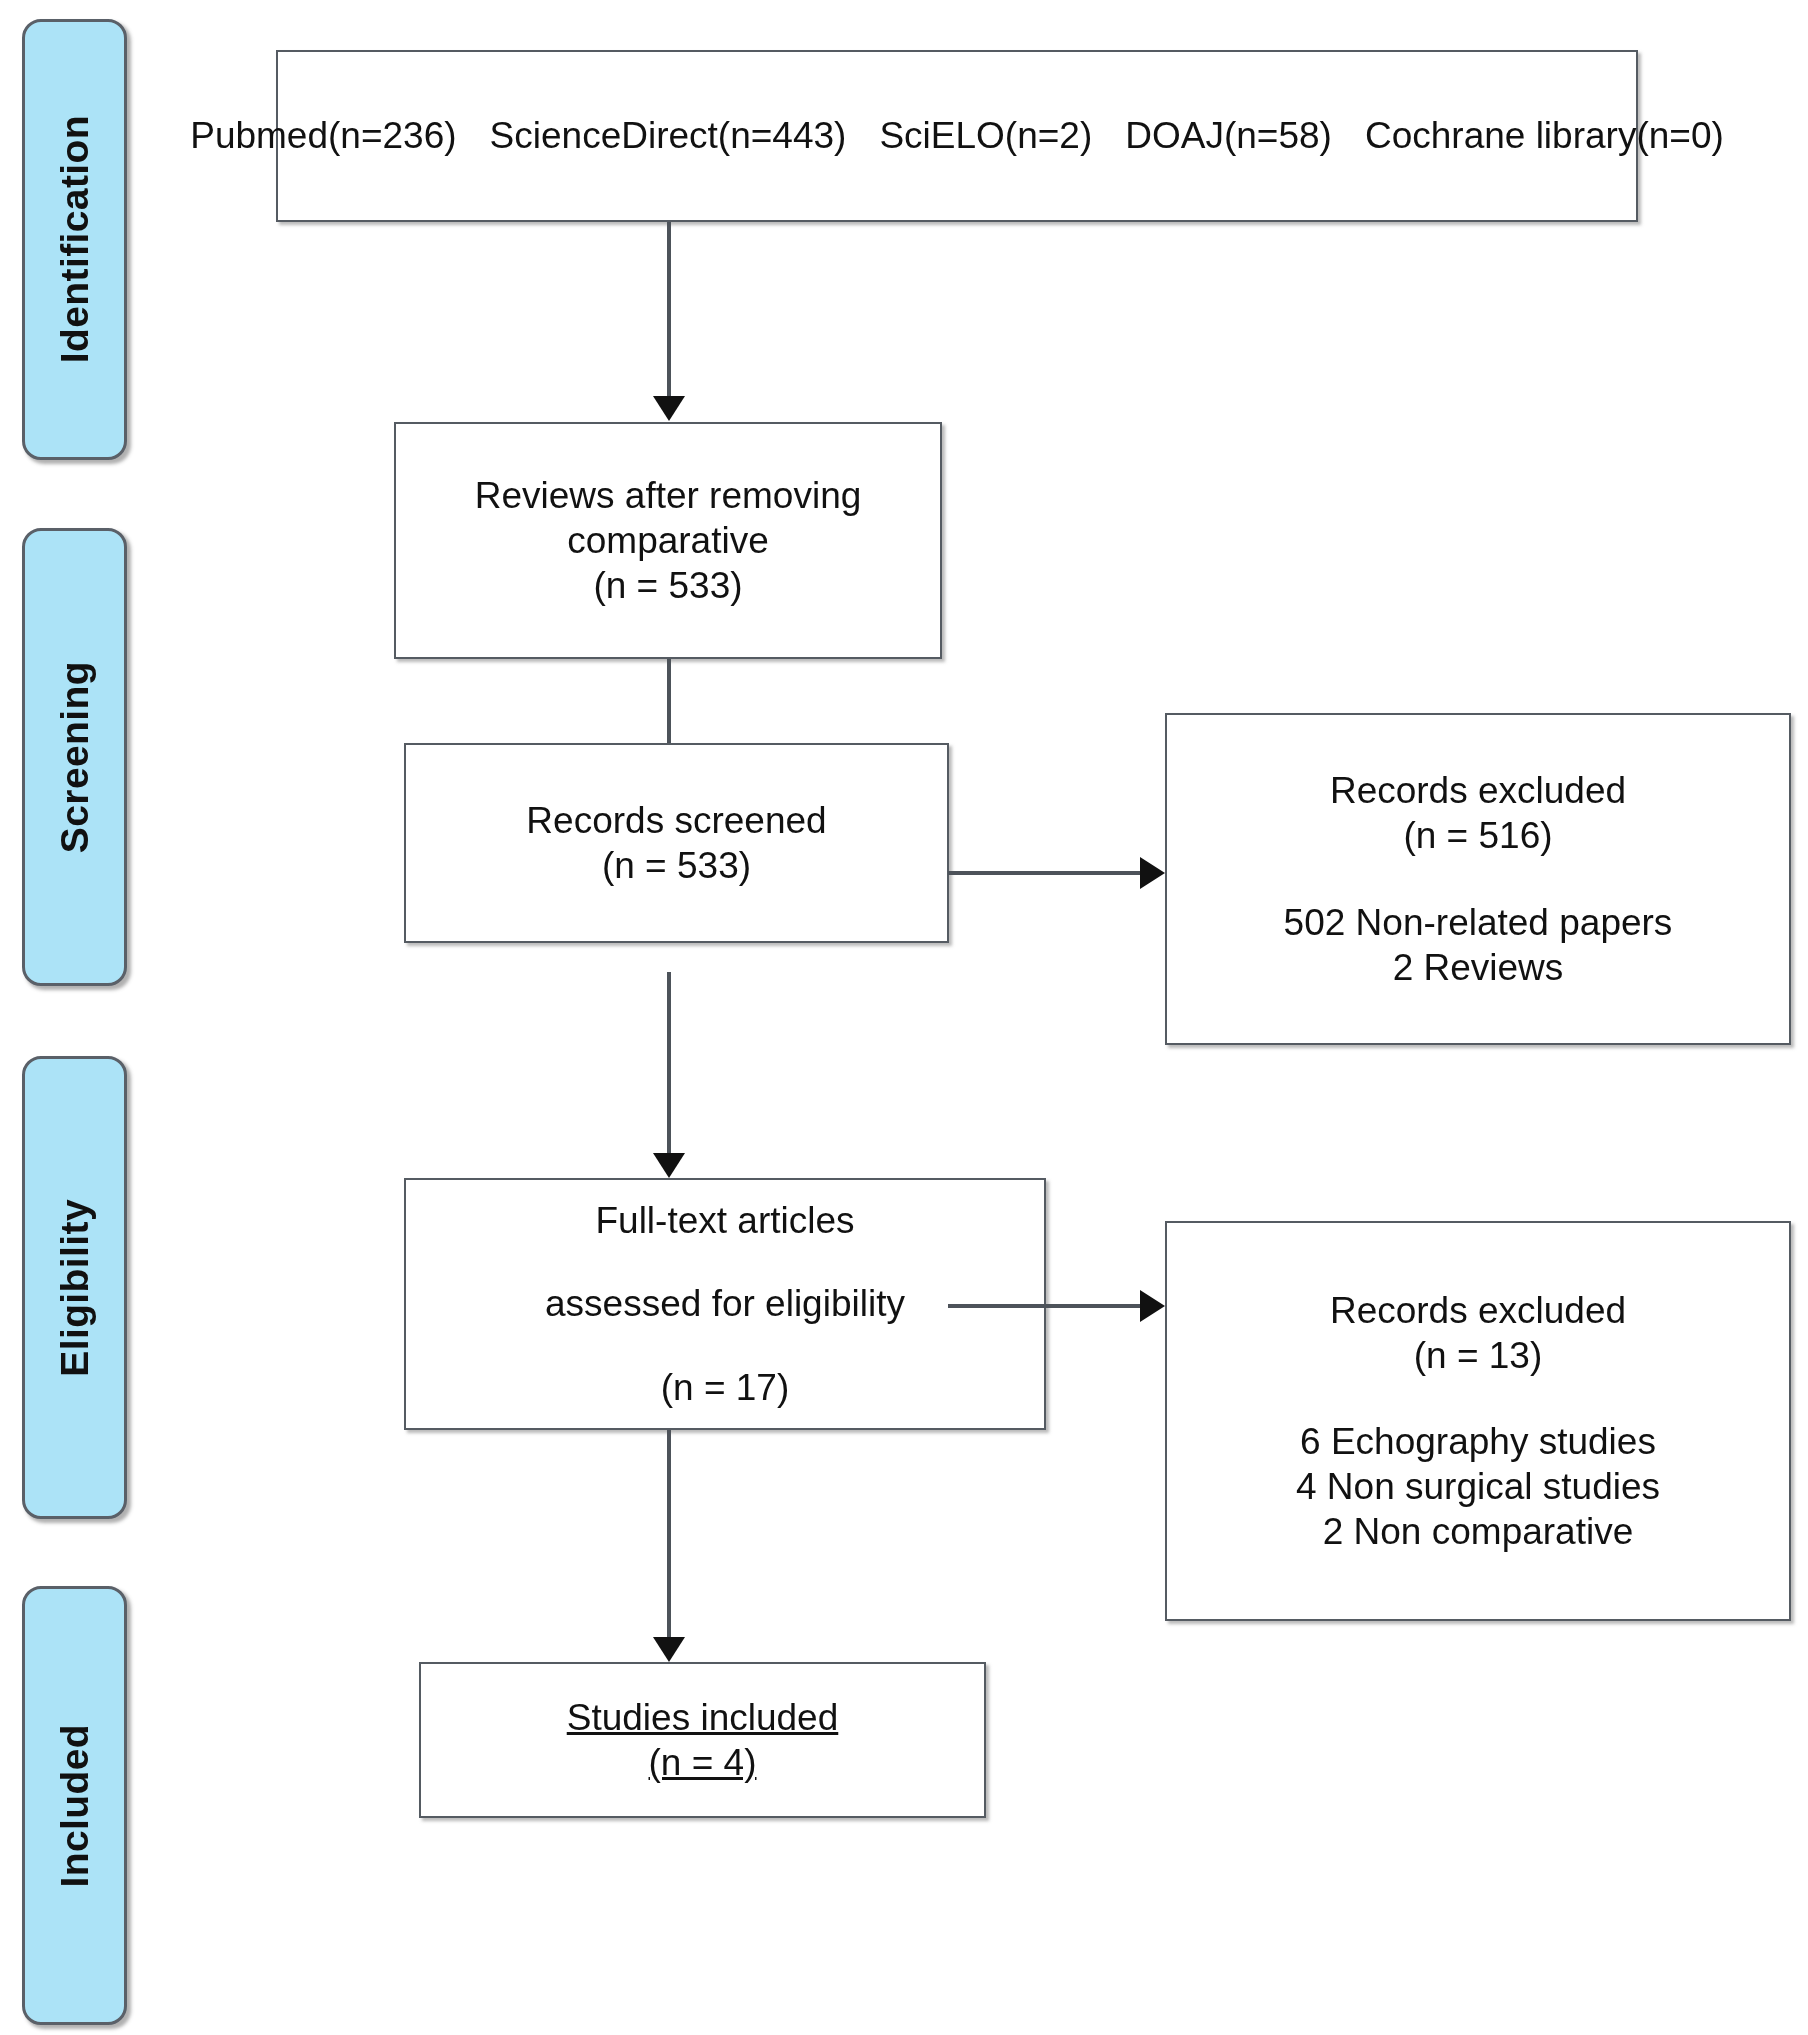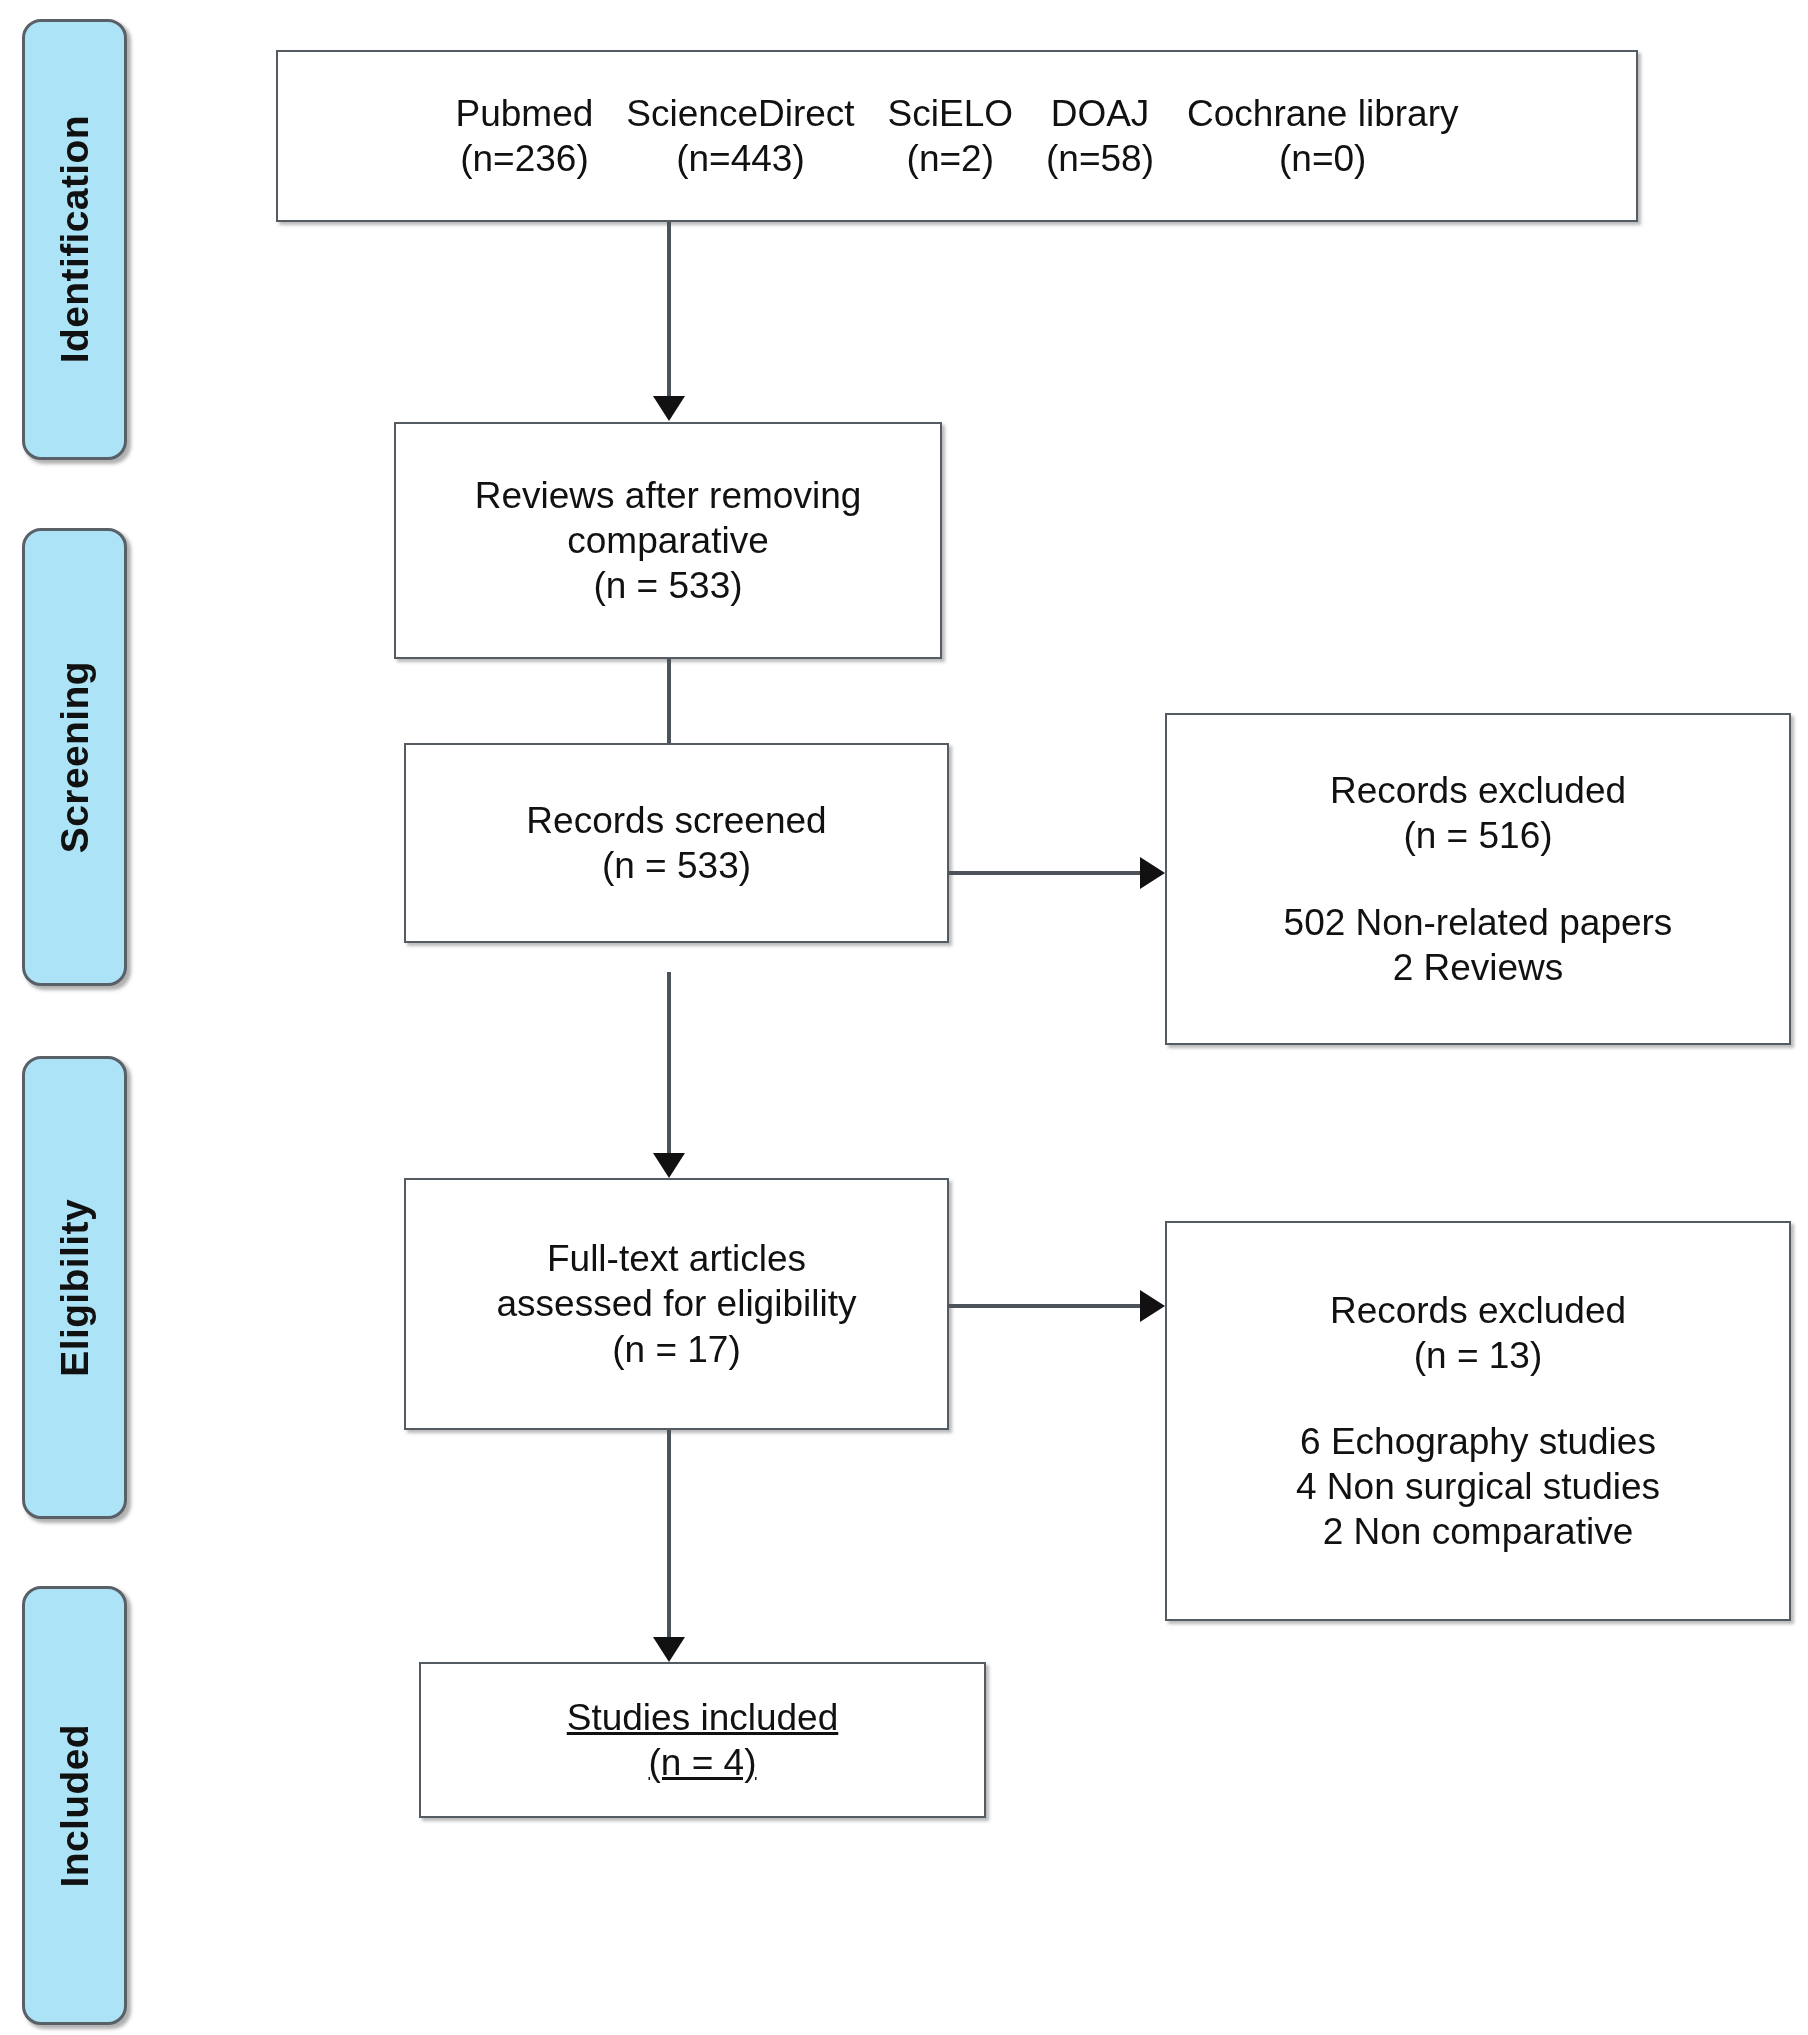--- a/index.html
+++ b/index.html
@@ -62,21 +62,21 @@
   
   #box-sources {
     flex-direction: row;
     align-items: center;
     justify-content: center;
     gap: 33px;
     padding: 0 19px;
   }
   .db-item {
     display: flex;
-    flex-direction: column;
+    flex-direction: row;
     align-items: center;
     line-height: 1.22;
     white-space: nowrap;
   }
 
   
   .v-line {
     position: absolute;
     width: 3.7px;
     background: #4d535a;
@@ -171,21 +171,21 @@
     <span class="line">Records excluded</span>
     <span class="line">(n = 516)</span>
     <span class="gap"></span>
     <span class="line">502 Non-related papers</span>
     <span class="line">2 Reviews</span>
   </div>
 
   <div class="v-line" style="left:667px; top:972px; height:184px;"></div>
   <div class="arrow-down" style="left:653px; top:1153px;"></div>
 
-  <div class="flow-box" style="left:404px; top:1178px; width:545px; height:252px;">
+  <div class="flow-box" style="left:404px; top:1178px; width:642px; height:252px;gap:38px;">
     <span class="line">Full-text articles</span>
     <span class="line">assessed for eligibility</span>
     <span class="line">(n = 17)</span>
   </div>
 
   <div class="h-line" style="left:948px; top:1304px; width:194px;"></div>
   <div class="arrow-right" style="left:1140px; top:1290px;"></div>
 
   <div class="flow-box" style="left:1165px; top:1221px; width:626px; height:400px;">
     <span class="line">Records excluded</span>

